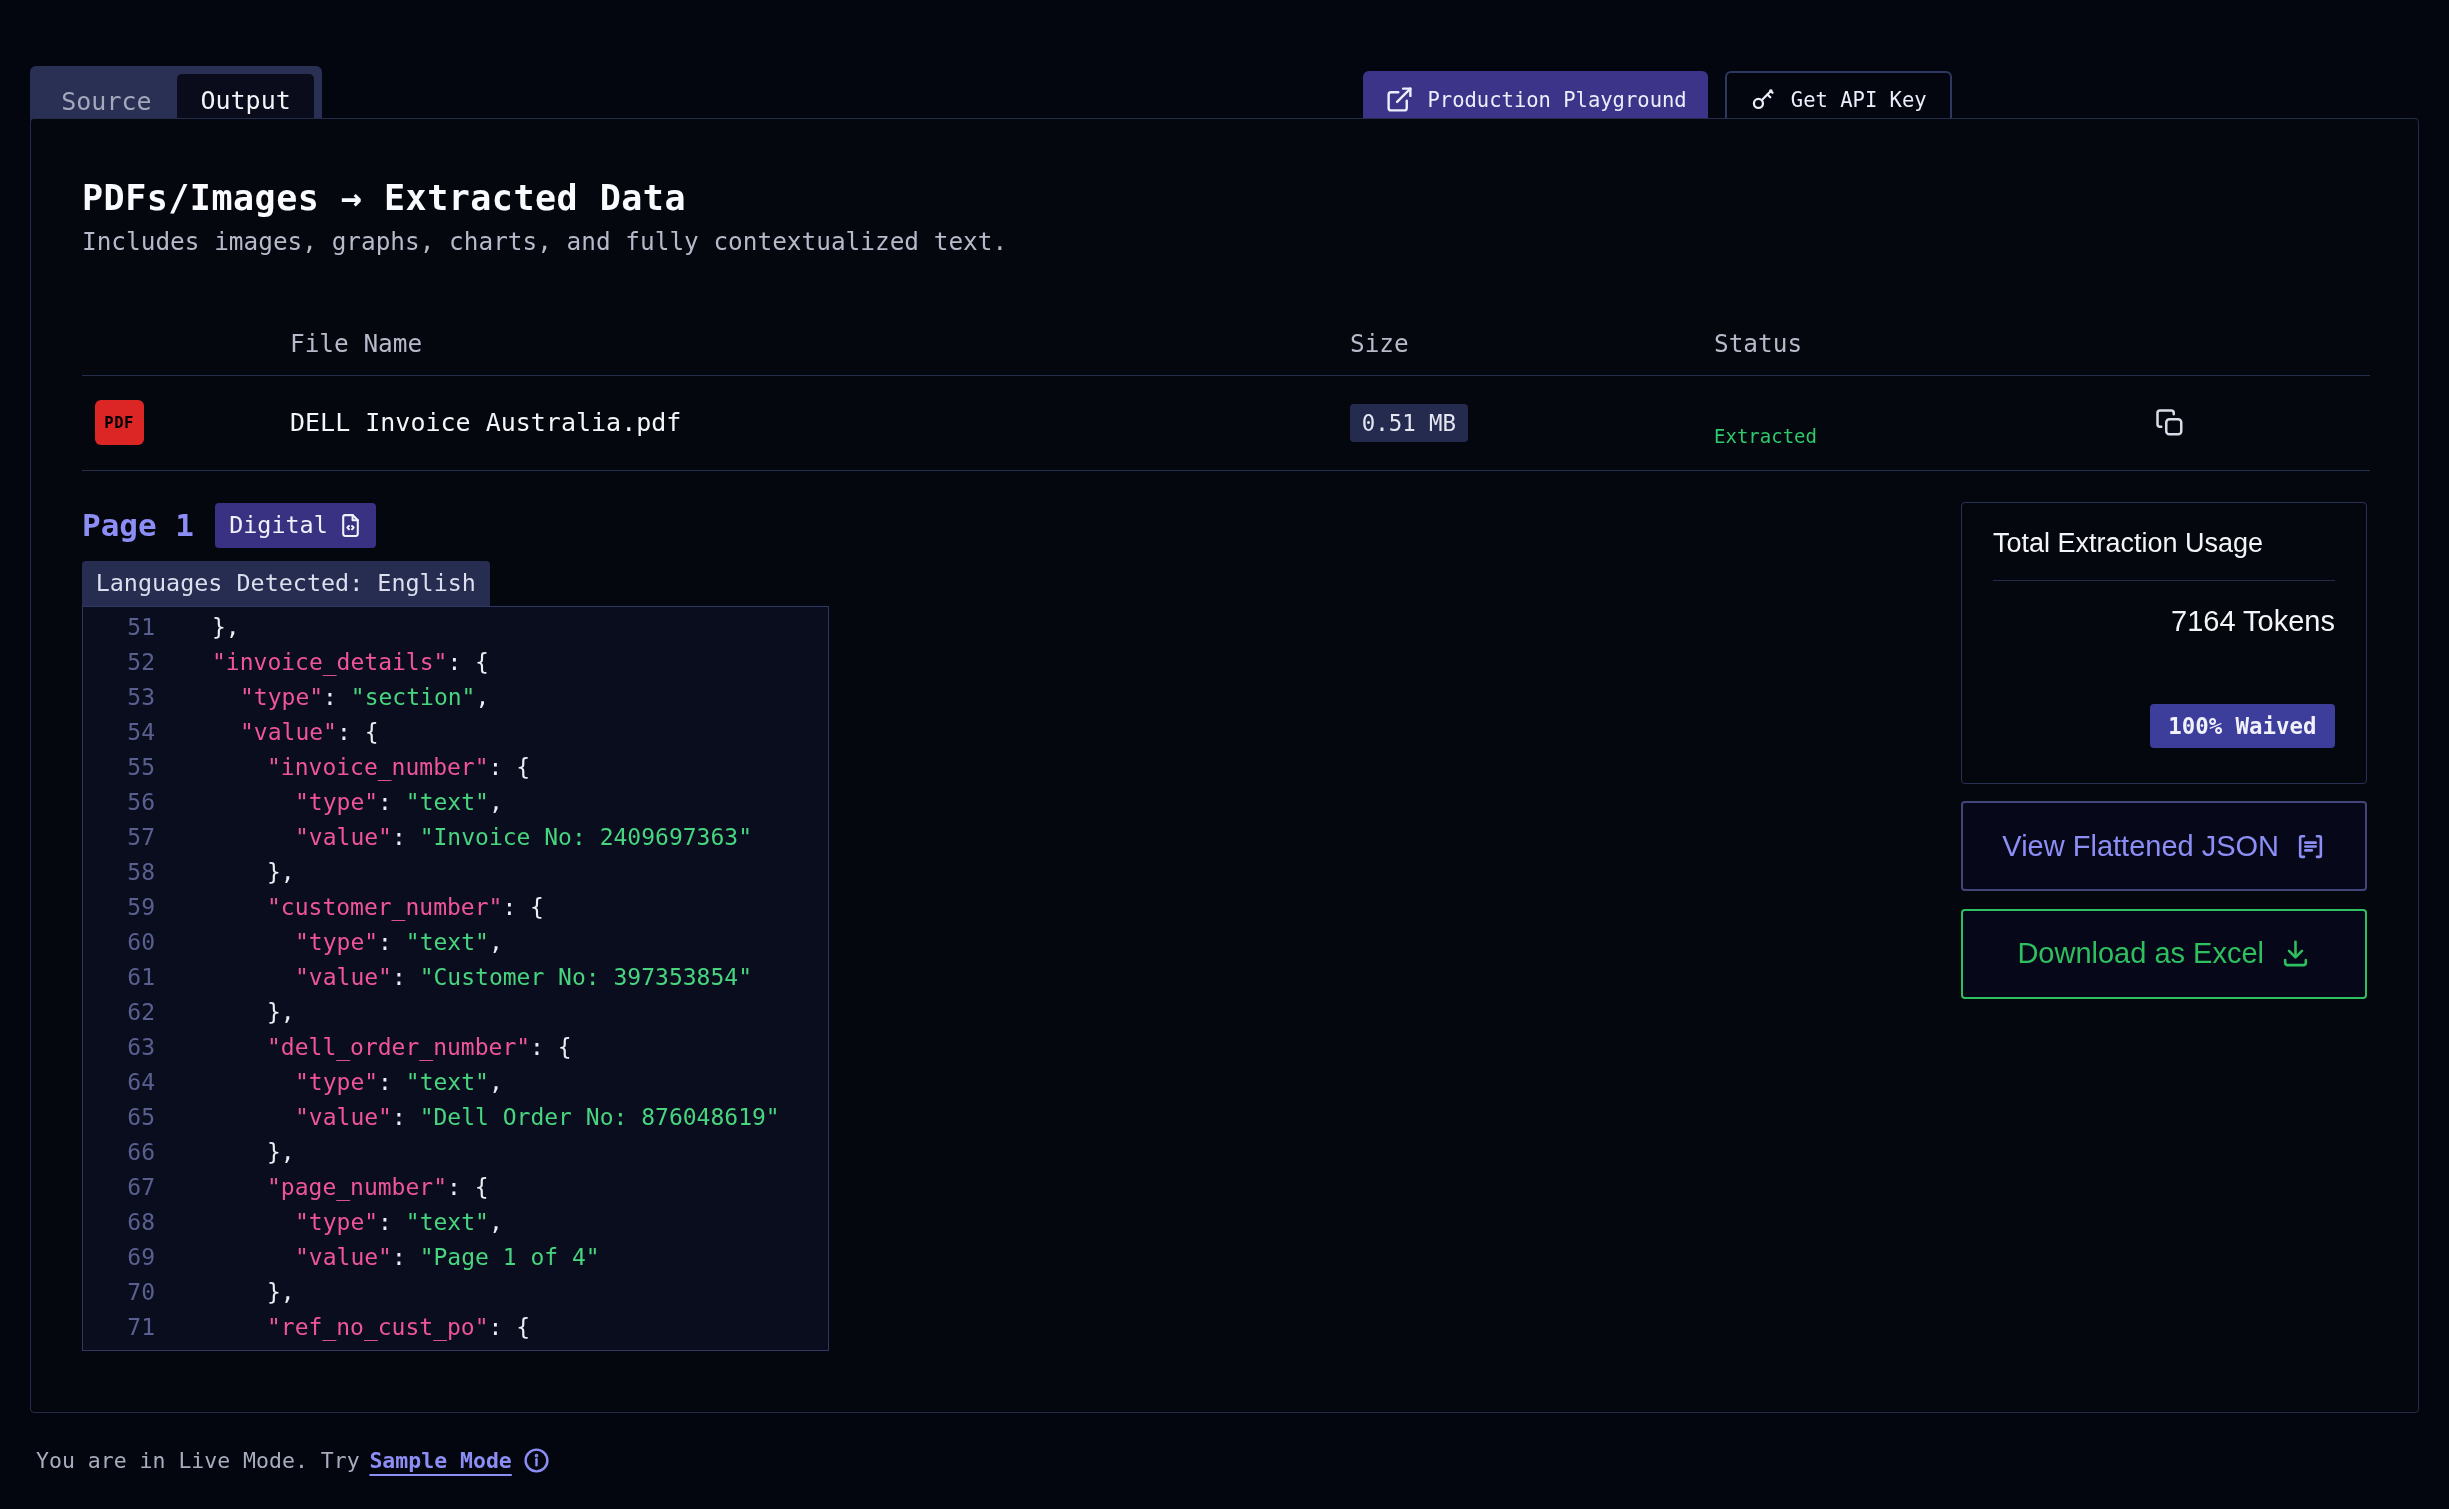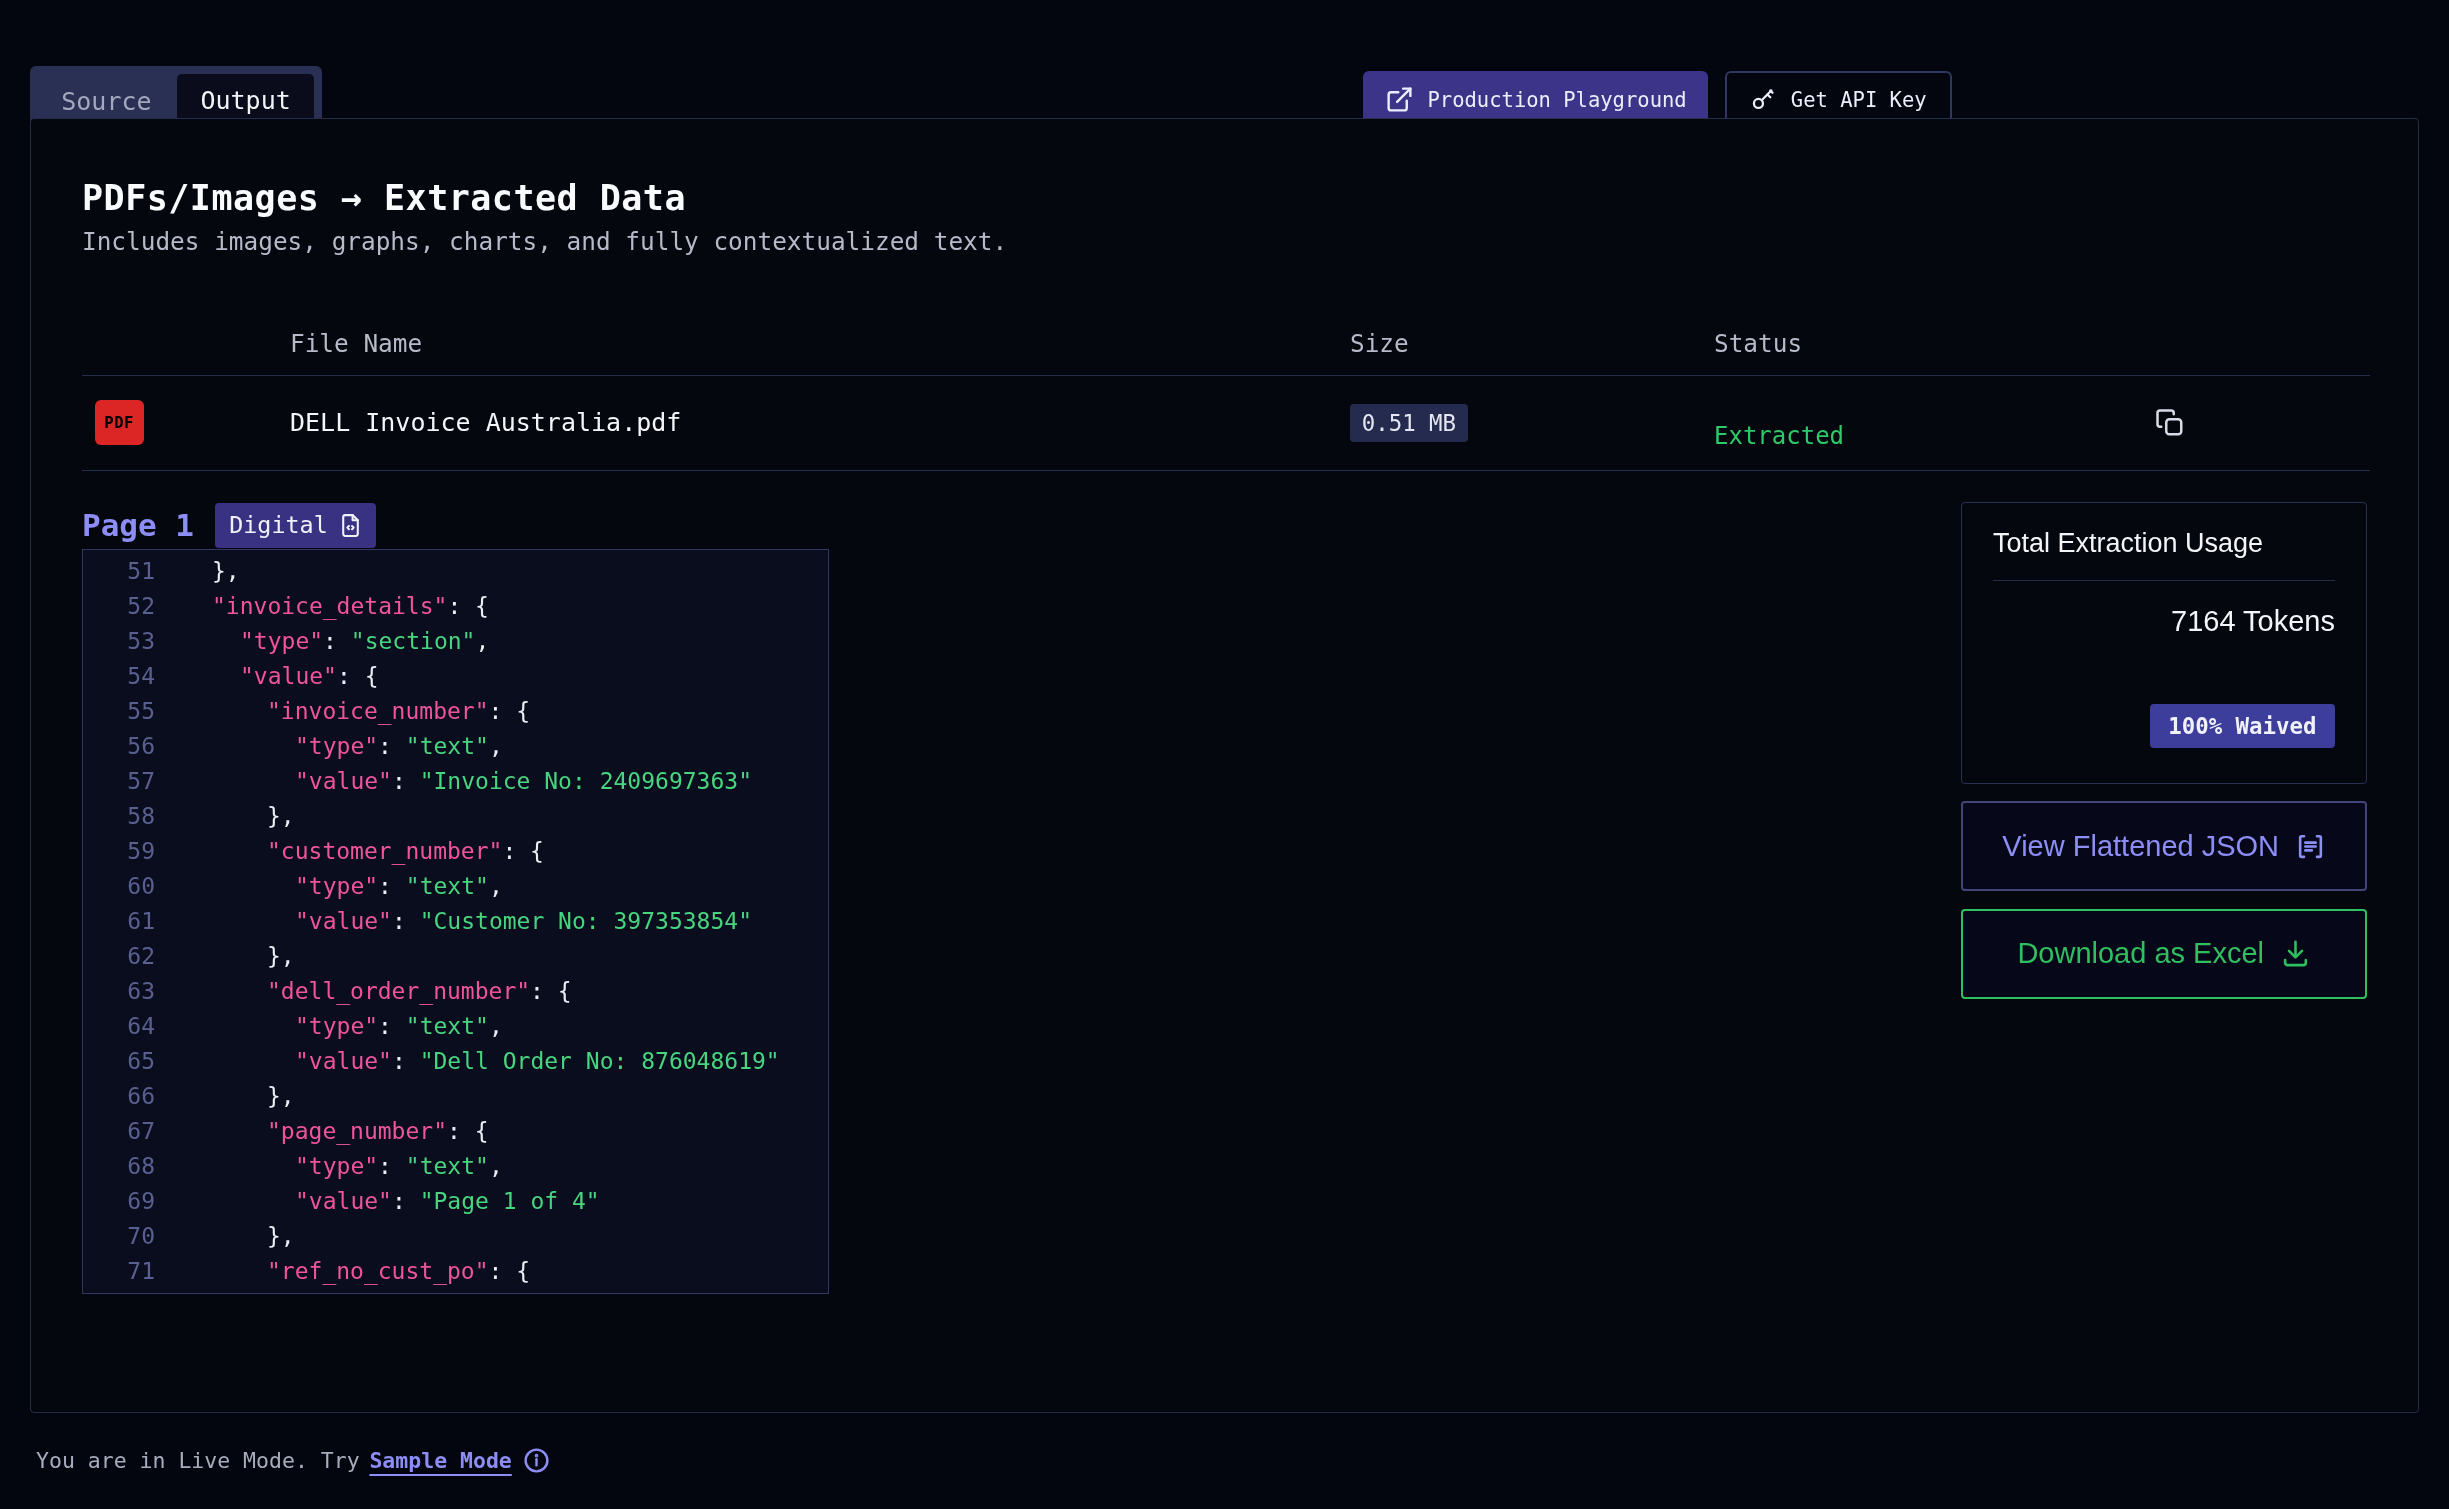--- a/index.html
+++ b/index.html
@@ -52,21 +52,21 @@
   
   .ftable{margin-top:55px;width:2288px;}
   .ftable-head{display:grid;grid-template-columns:208px 1060px 364px 439px 1fr;height:62px;align-items:center;}
   .th{font-size:24.4px;color:var(--c-muted);}
   .frow{display:grid;grid-template-columns:208px 1060px 364px 439px 1fr;height:96px;align-items:center;
     border-top:1px solid var(--c-panel_border);border-bottom:1px solid var(--c-panel_border);cursor:pointer;}
   .pdfbadge{width:49px;height:45px;background:var(--c-pdf_red);border-radius:5.9px;margin-left:12.7px;
     display:flex;align-items:center;justify-content:center;font-size:15.6px;font-weight:bold;color:#000000;letter-spacing:0.5px;}
   .fname{font-size:25px;color:#f5f6fa;}
   .sizechip{display:inline-block;background:var(--c-chip);border-radius:3.9px;padding:5.9px 11.7px;font-size:22.4px;color:#e4e6f0;}
-  .fstatus{font-size:24px;color:var(--c-status_green);margin-top:26px;}
+  .fstatus{font-size:19px;color:var(--c-status_green);margin-top:26px;}
   .copybtn{width:33px;height:33px;cursor:pointer;display:flex;align-items:center;justify-content:center;}
 
   
   .content{display:flex;margin-top:31px;}
   .leftcol{width:747px;}
   .rightcol{width:406px;margin-left:auto;}
 
   .pagerow{display:flex;align-items:center;gap:21.5px;height:47px;}
   .pagetitle{font-size:31px;font-weight:600;color:var(--c-accent_purple);}
   .digitalbadge{display:flex;align-items:center;gap:9.8px;background:var(--c-badge_indigo);
@@ -173,20 +173,21 @@
         <span class="digitalbadge">
           <span>Digital</span>
           <svg width="25" height="25" viewBox="0 0 24 24" fill="none" stroke="#f0f1fb" stroke-width="2" stroke-linecap="round" stroke-linejoin="round">
             <path d="M14 2H7a2 2 0 0 0-2 2v16a2 2 0 0 0 2 2h10a2 2 0 0 0 2-2V7z"></path>
             <path d="M14 2v5h5"></path>
             <path d="M10.5 12.5 9 14l1.5 1.5"></path>
               <path d="M13.5 12.5 15 14l-1.5 1.5"></path>
           </svg>
         </span>
       </div>
+      <div class="langbadge">Languages Detected: English</div>
 
       <div class="codeblock">
         <div id="code-lines">
             <div class="code-line"><span class="ln">51</span><span class="code-text" style="padding-left: 0px;"><span class="tok-p">},</span></span></div>
             <div class="code-line"><span class="ln">52</span><span class="code-text" style="padding-left: 0px;"><span class="tok-k">"invoice_details"</span><span class="tok-p">: {</span></span></div>
             <div class="code-line"><span class="ln">53</span><span class="code-text" style="padding-left: 28px;"><span class="tok-k">"type"</span><span class="tok-p">: </span><span class="tok-s">"section"</span><span class="tok-p">,</span></span></div>
             <div class="code-line"><span class="ln">54</span><span class="code-text" style="padding-left: 28px;"><span class="tok-k">"value"</span><span class="tok-p">: {</span></span></div>
             <div class="code-line"><span class="ln">55</span><span class="code-text" style="padding-left: 55px;"><span class="tok-k">"invoice_number"</span><span class="tok-p">: {</span></span></div>
             <div class="code-line"><span class="ln">56</span><span class="code-text" style="padding-left: 83px;"><span class="tok-k">"type"</span><span class="tok-p">: </span><span class="tok-s">"text"</span><span class="tok-p">,</span></span></div>
             <div class="code-line"><span class="ln">57</span><span class="code-text" style="padding-left: 83px;"><span class="tok-k">"value"</span><span class="tok-p">: </span><span class="tok-s">"Invoice No: 2409697363"</span></span></div>

